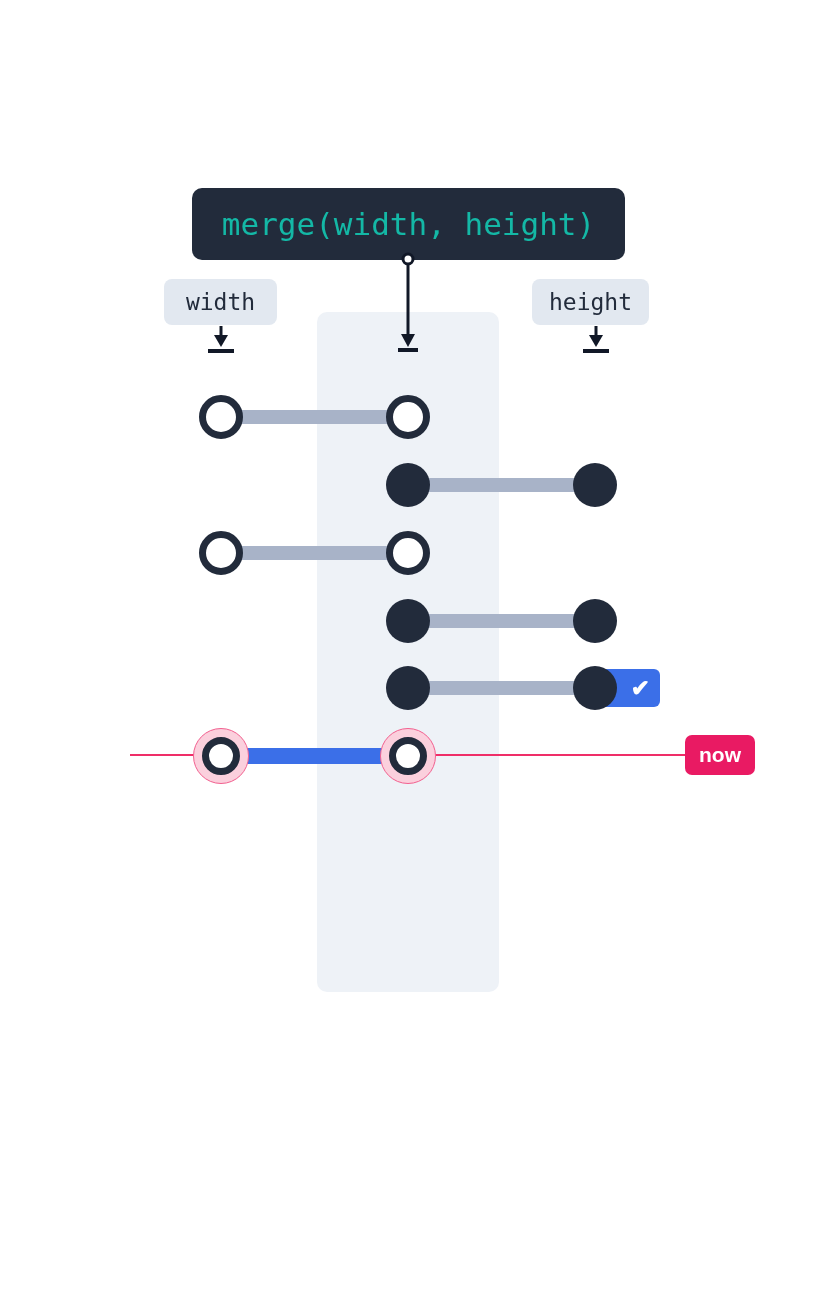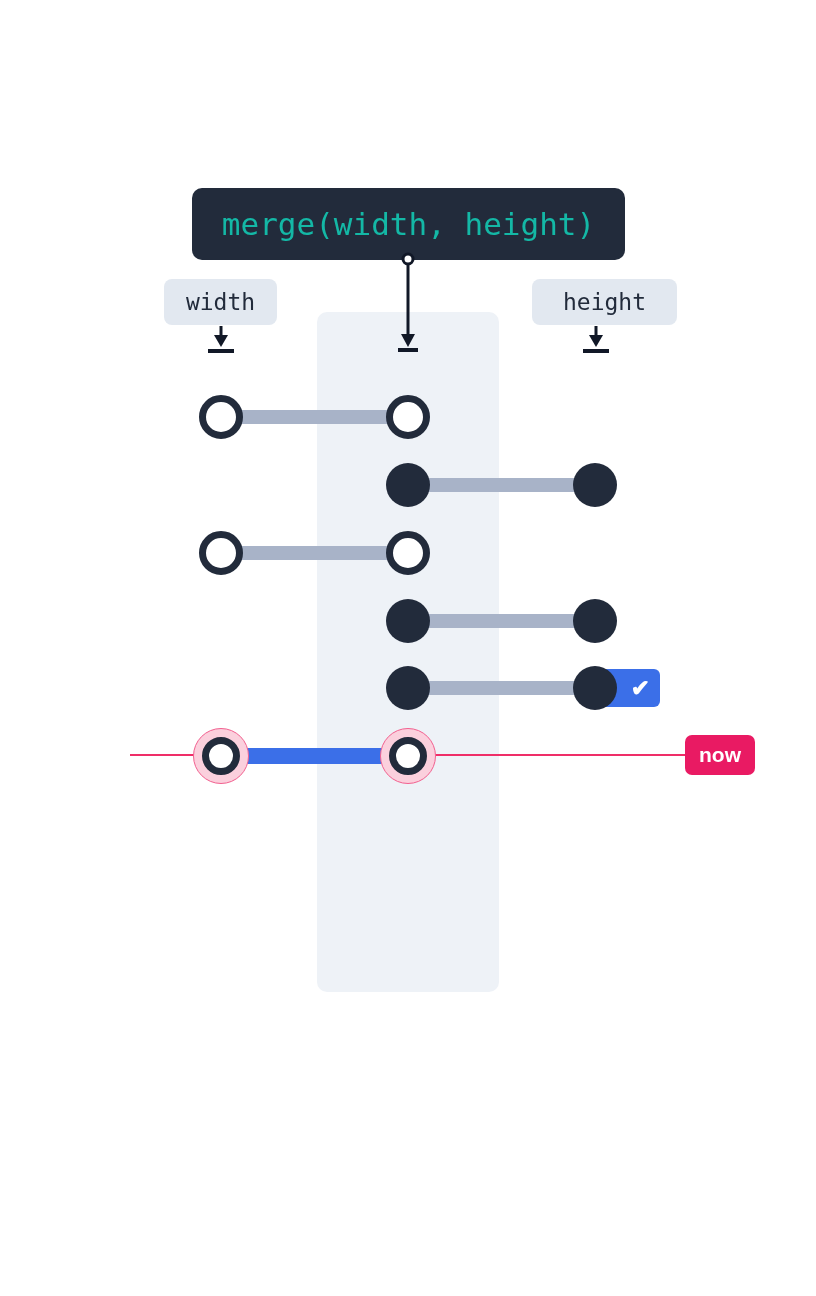--- a/index.html
+++ b/index.html
@@ -73,21 +73,21 @@
     padding: 0 20px;
     box-sizing: border-box;
   }
   .chip-label {
     font-family: "DejaVu Sans Mono", "Liberation Mono", monospace;
     font-size: 23px;
     color: #222b3b;
     white-space: pre;
   }
   .chip-width  { left: 164px; top: 279px; width: 113px; }
-  .chip-height { left: 532px; top: 279px; width: 145px; }
+  .chip-height { left: 532px; top: 279px; width: 117px; }
 
   
   .arrow-marker {
     position: absolute;
     width: 32px;
     height: 28px;
   }
   .arrow-width  { left: 205px; top: 326px; }
   .arrow-height { left: 580px; top: 326px; }
 

